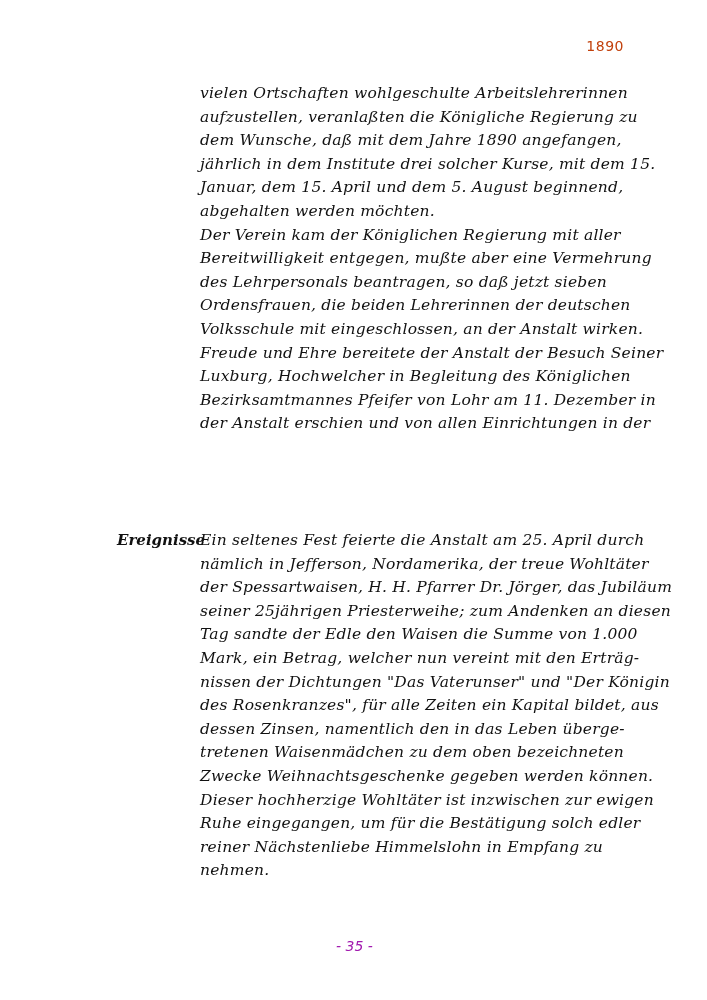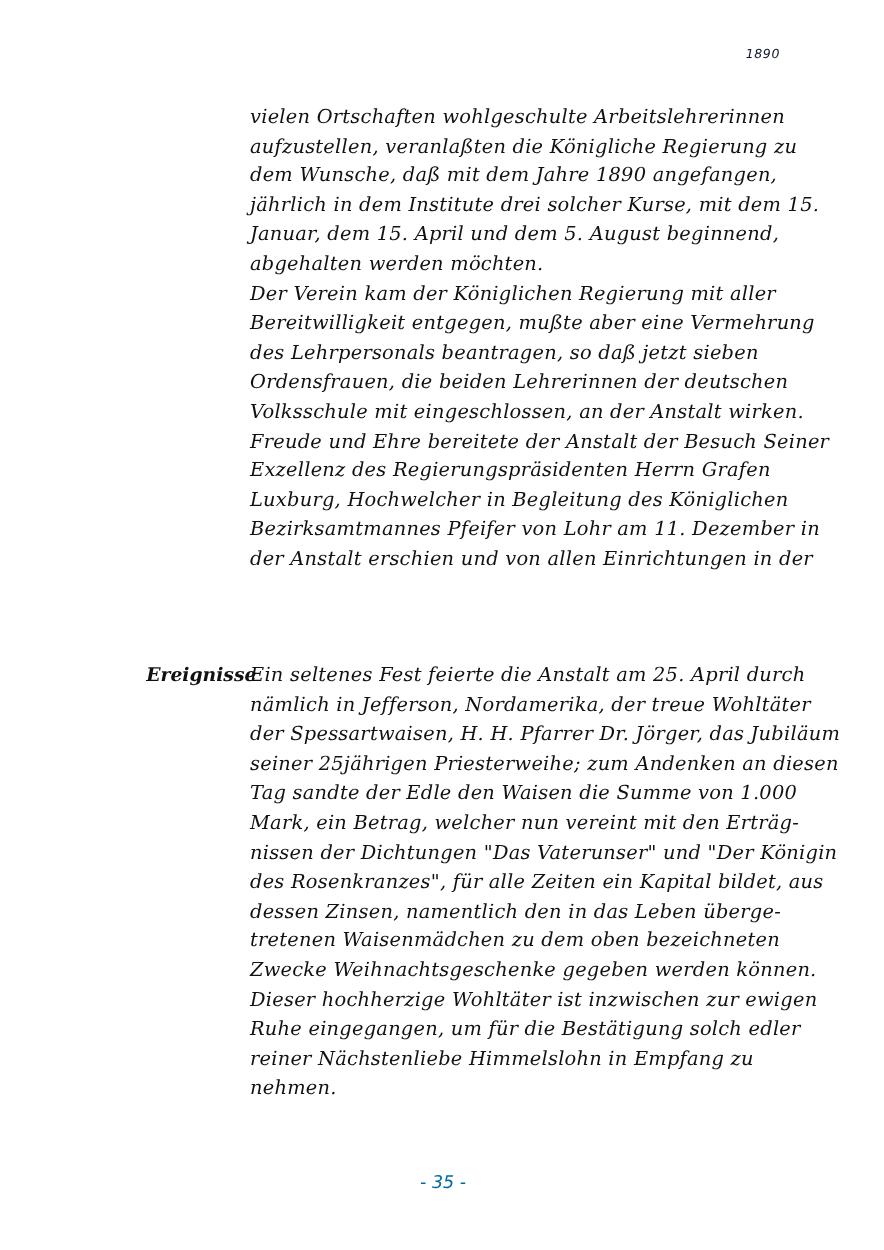--- a/index.html
+++ b/index.html
@@ -12,23 +12,22 @@
       height: 1000px;
       position: relative;
       overflow: hidden;
       font-family: "DejaVu Serif", serif;
       color: #111111;
     }
     .header-year {
       position: absolute;
       top: 38px;
       right: 83px;
-      font-size: 10px;
-      font-style: italic;
-      color: #0f172a;
+      font-size: 14px;
+      color: #c2410c;
       font-family: "DejaVu Sans", sans-serif;
       letter-spacing: 0.5px;
     }
     .body-block {
       position: absolute;
       left: 200px;
       width: 430px;
     }
     .line {
       display: block;
@@ -48,21 +47,21 @@
       font-style: italic;
       font-weight: bold;
       line-height: 23.6px;
     }
     .page-number {
       position: absolute;
       top: 938px;
       left: 336px;
       font-size: 14px;
       font-style: italic;
-      color: #0369a1;
+      color: #a21caf;
       font-family: "DejaVu Sans", sans-serif;
     }
   </style>
 </head>
 <body>
 
 <div class="header-year">1890</div>
 
 <div class="body-block block-1">
   <span class="line">vielen Ortschaften wohlgeschulte Arbeitslehrerinnen</span>
@@ -70,21 +69,20 @@
   <span class="line">dem Wunsche, daß mit dem Jahre 1890 angefangen,</span>
   <span class="line">jährlich in dem Institute drei solcher Kurse, mit dem 15.</span>
   <span class="line">Januar, dem 15. April und dem 5. August beginnend,</span>
   <span class="line">abgehalten werden möchten.</span>
   <span class="line">Der Verein kam der Königlichen Regierung mit aller</span>
   <span class="line">Bereitwilligkeit entgegen, mußte aber eine Vermehrung</span>
   <span class="line">des Lehrpersonals beantragen, so daß jetzt sieben</span>
   <span class="line">Ordensfrauen, die beiden Lehrerinnen der deutschen</span>
   <span class="line">Volksschule mit eingeschlossen, an der Anstalt wirken.</span>
   <span class="line">Freude und Ehre bereitete der Anstalt der Besuch Seiner</span>
-  <span class="line">Exzellenz des Regierungspräsidenten Herrn Grafen</span>
   <span class="line">Luxburg, Hochwelcher in Begleitung des Königlichen</span>
   <span class="line">Bezirksamtmannes Pfeifer von Lohr am 11. Dezember in</span>
   <span class="line">der Anstalt erschien und von allen Einrichtungen in der</span>
 </div>
 
 <div class="margin-note">Ereignisse</div>
 
 <div class="body-block block-2">
   <span class="line">Ein seltenes Fest feierte die Anstalt am 25. April durch</span>
   <span class="line">nämlich in Jefferson, Nordamerika, der treue Wohltäter</span>

